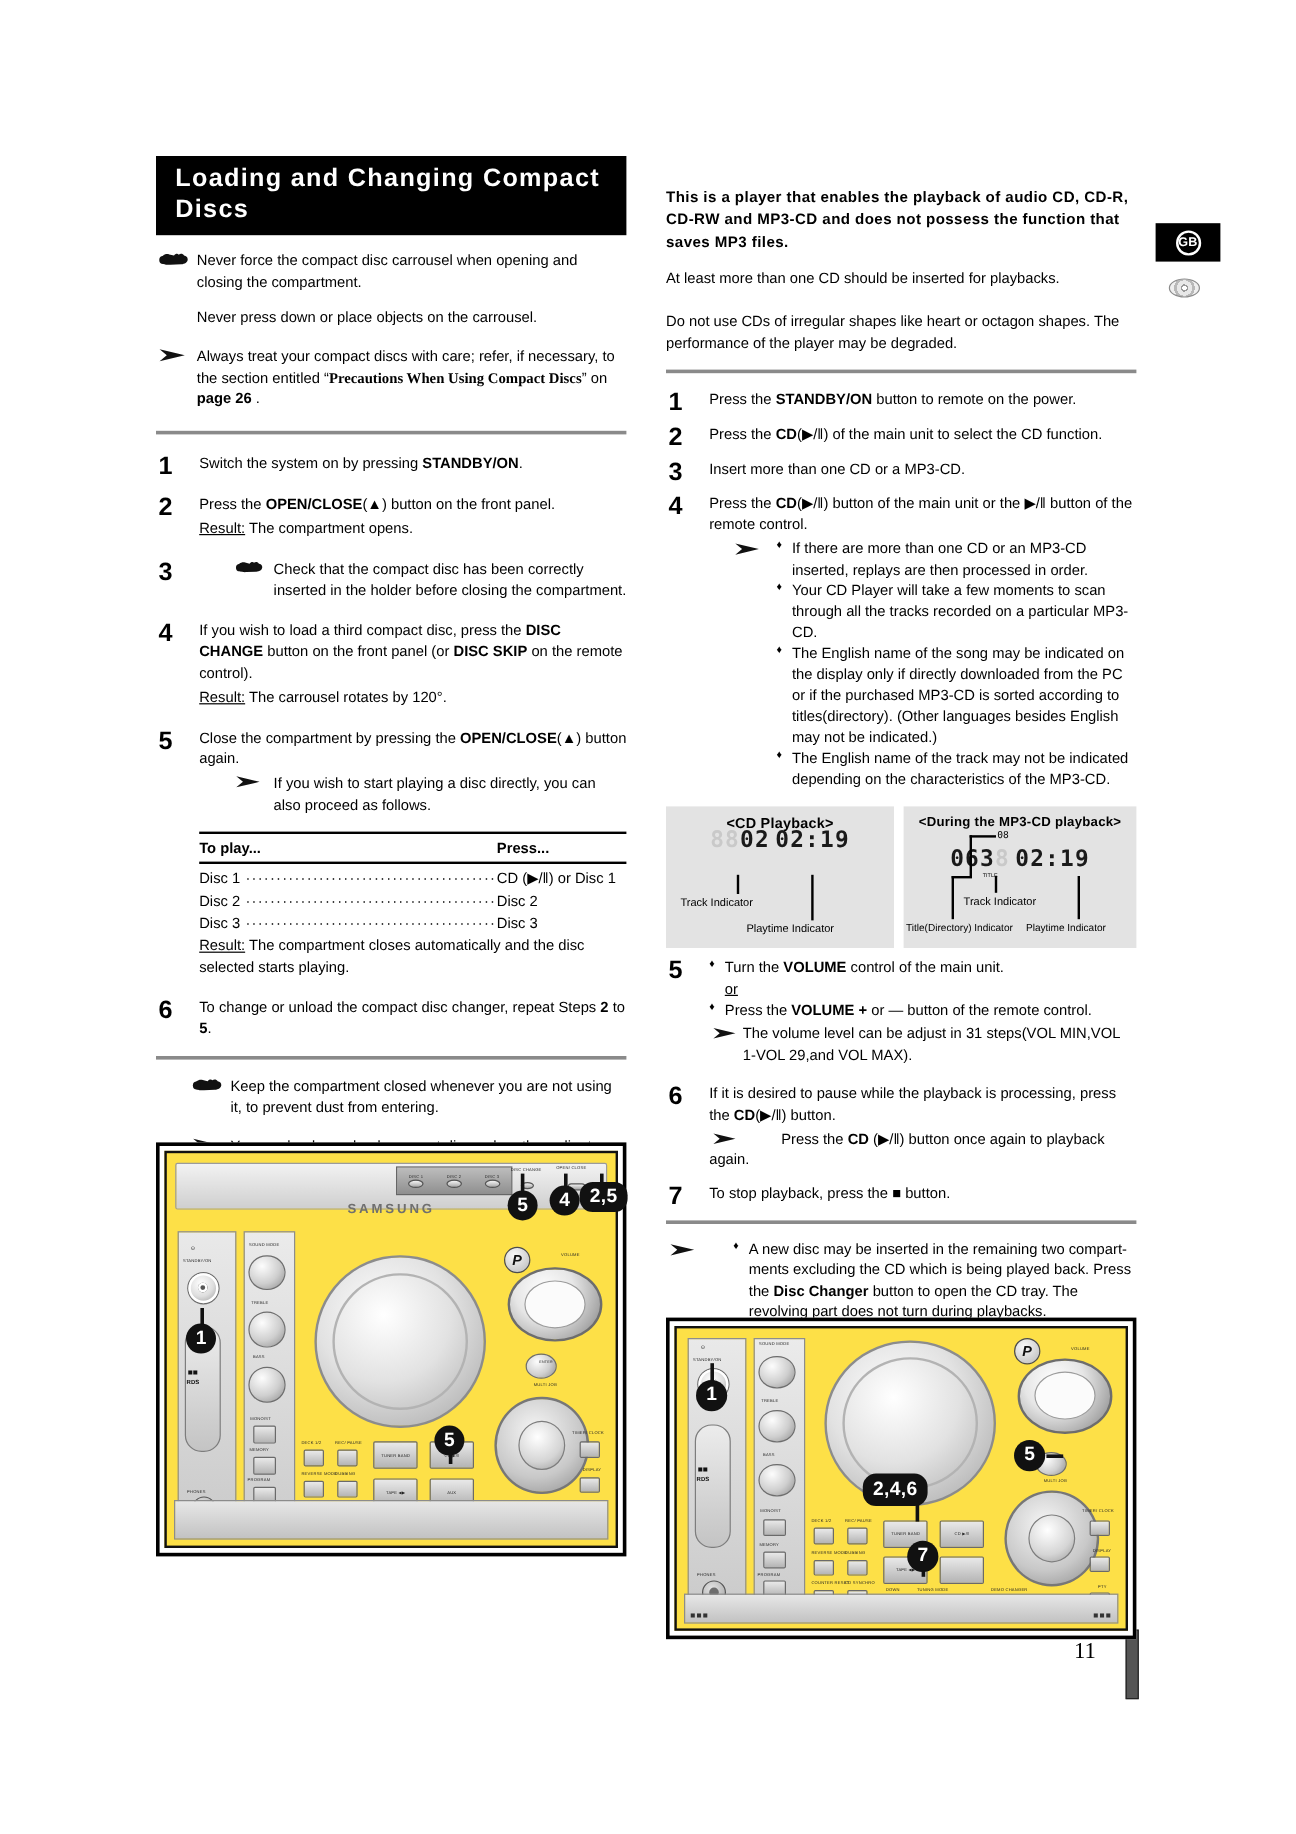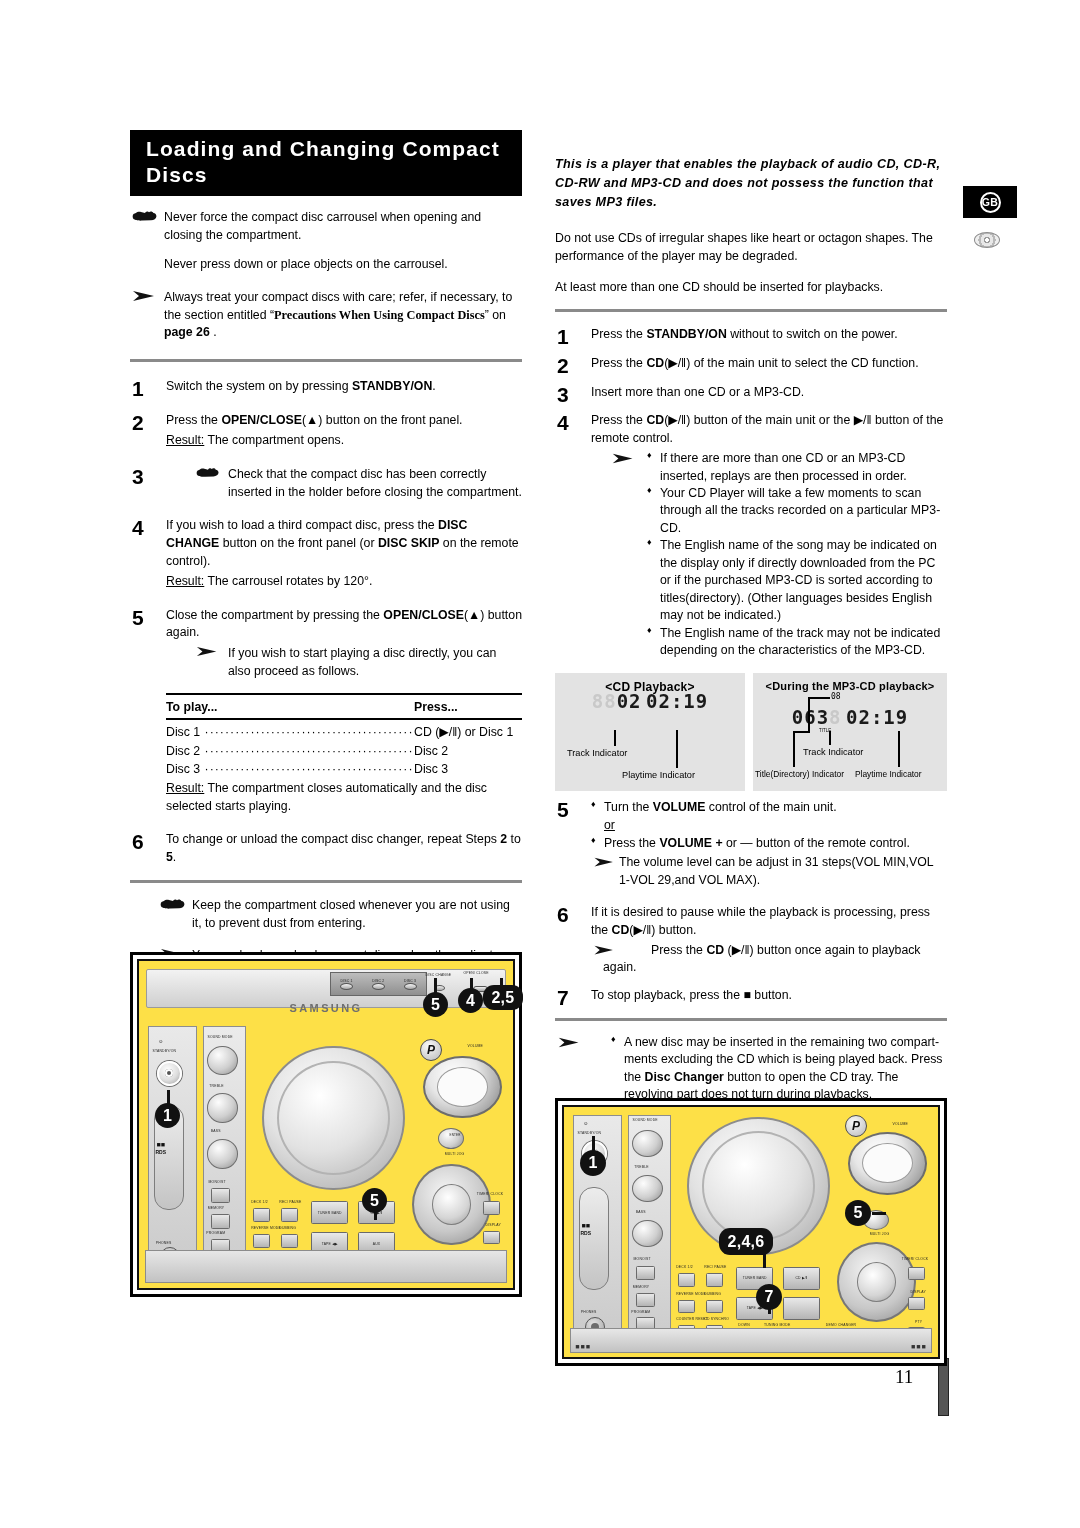--- a/index.html
+++ b/index.html
@@ -370,30 +370,30 @@
           <path d="M1 3 L22 8 L1 13 L7 8 Z" fill="#111"></path>
         </svg>
       </span>
       <p>You can load or unload compact discs when the radio, tape or auxiliary source function is selected.</p>
     </div>
   </div>
 
   <div class="col col-right">
 
 
-    <div class="intro" style="margin-top:25px;font-style:italic;">This is a player that enables the playback of audio CD, CD-R, CD-RW and MP3-CD and does not possess the function that saves MP3 files.</div>
-
+    <div class="intro" style="margin-top:25px;">This is a player that enables the playback of audio CD, CD-R, CD-RW and MP3-CD and does not possess the function that saves MP3 files.</div>
+
+    <div class="plain">At least more than one CD should be inserted for playbacks.</div>
     <div class="plain" style="margin-top:18px;">Do not use CDs of irregular shapes like heart or octagon shapes. The performance of the player may be degraded.</div>
-    <div class="plain">At least more than one CD should be inserted for playbacks.</div>
 
     <div class="hr" style="margin-top:12px;"></div>
 
     <div class="step" style="margin-top:14px;">
       <span class="num">1</span>
-      <span>Press the </span><b>STANDBY/ON</b><span> without to switch on the power.</span>
+      <span>Press the </span><b>STANDBY/ON</b><span> button to remote on the power.</span>
     </div>
 
     <div class="step" style="margin-top:11px;">
       <span class="num">2</span>
       <span>Press the </span><b>CD</b><span>(▶/‖) of the main unit to select the CD function.</span>
     </div>
 
     <div class="step" style="margin-top:11px;">
       <span class="num">3</span>
       <span>Insert more than one CD or a MP3-CD.</span>
@@ -469,21 +469,21 @@
       <span class="num">6</span>
       <span>If it is desired to pause while the playback is processing, press the </span><b>CD</b><span>(▶/‖) button.</span>
       <div style="position:relative;padding-left:60px;margin-top:2px;">
         <span style="position:absolute;left:2px;top:1px;">
           <svg width="24" height="14" viewBox="0 0 26 16">
               <path d="M1 3 L22 8 L1 13 L7 8 Z" fill="#111"></path>
             </svg>
         </span>
         <span>Press the </span><b>CD</b><span> (▶/‖) button once again to playback</span>
       </div>
-      <div style="margin-left:12px;">again.</div>
+      <div style="margin-left:0;">again.</div>
     </div>
 
     <div class="step" style="margin-top:10px;">
       <span class="num">7</span>
       <span>To stop playback, press the </span><span>■</span><span> button.</span>
     </div>
 
     <div class="hr" style="margin-top:13px;"></div>
 
     <div style="position:relative;padding-left:56px;margin-top:13px;font-size:12.3px;">

